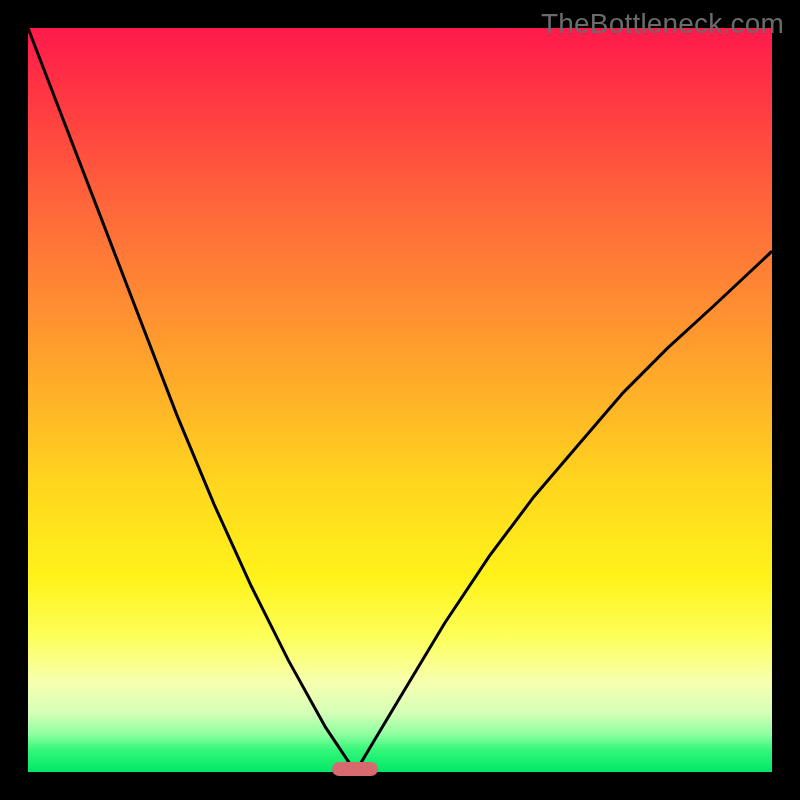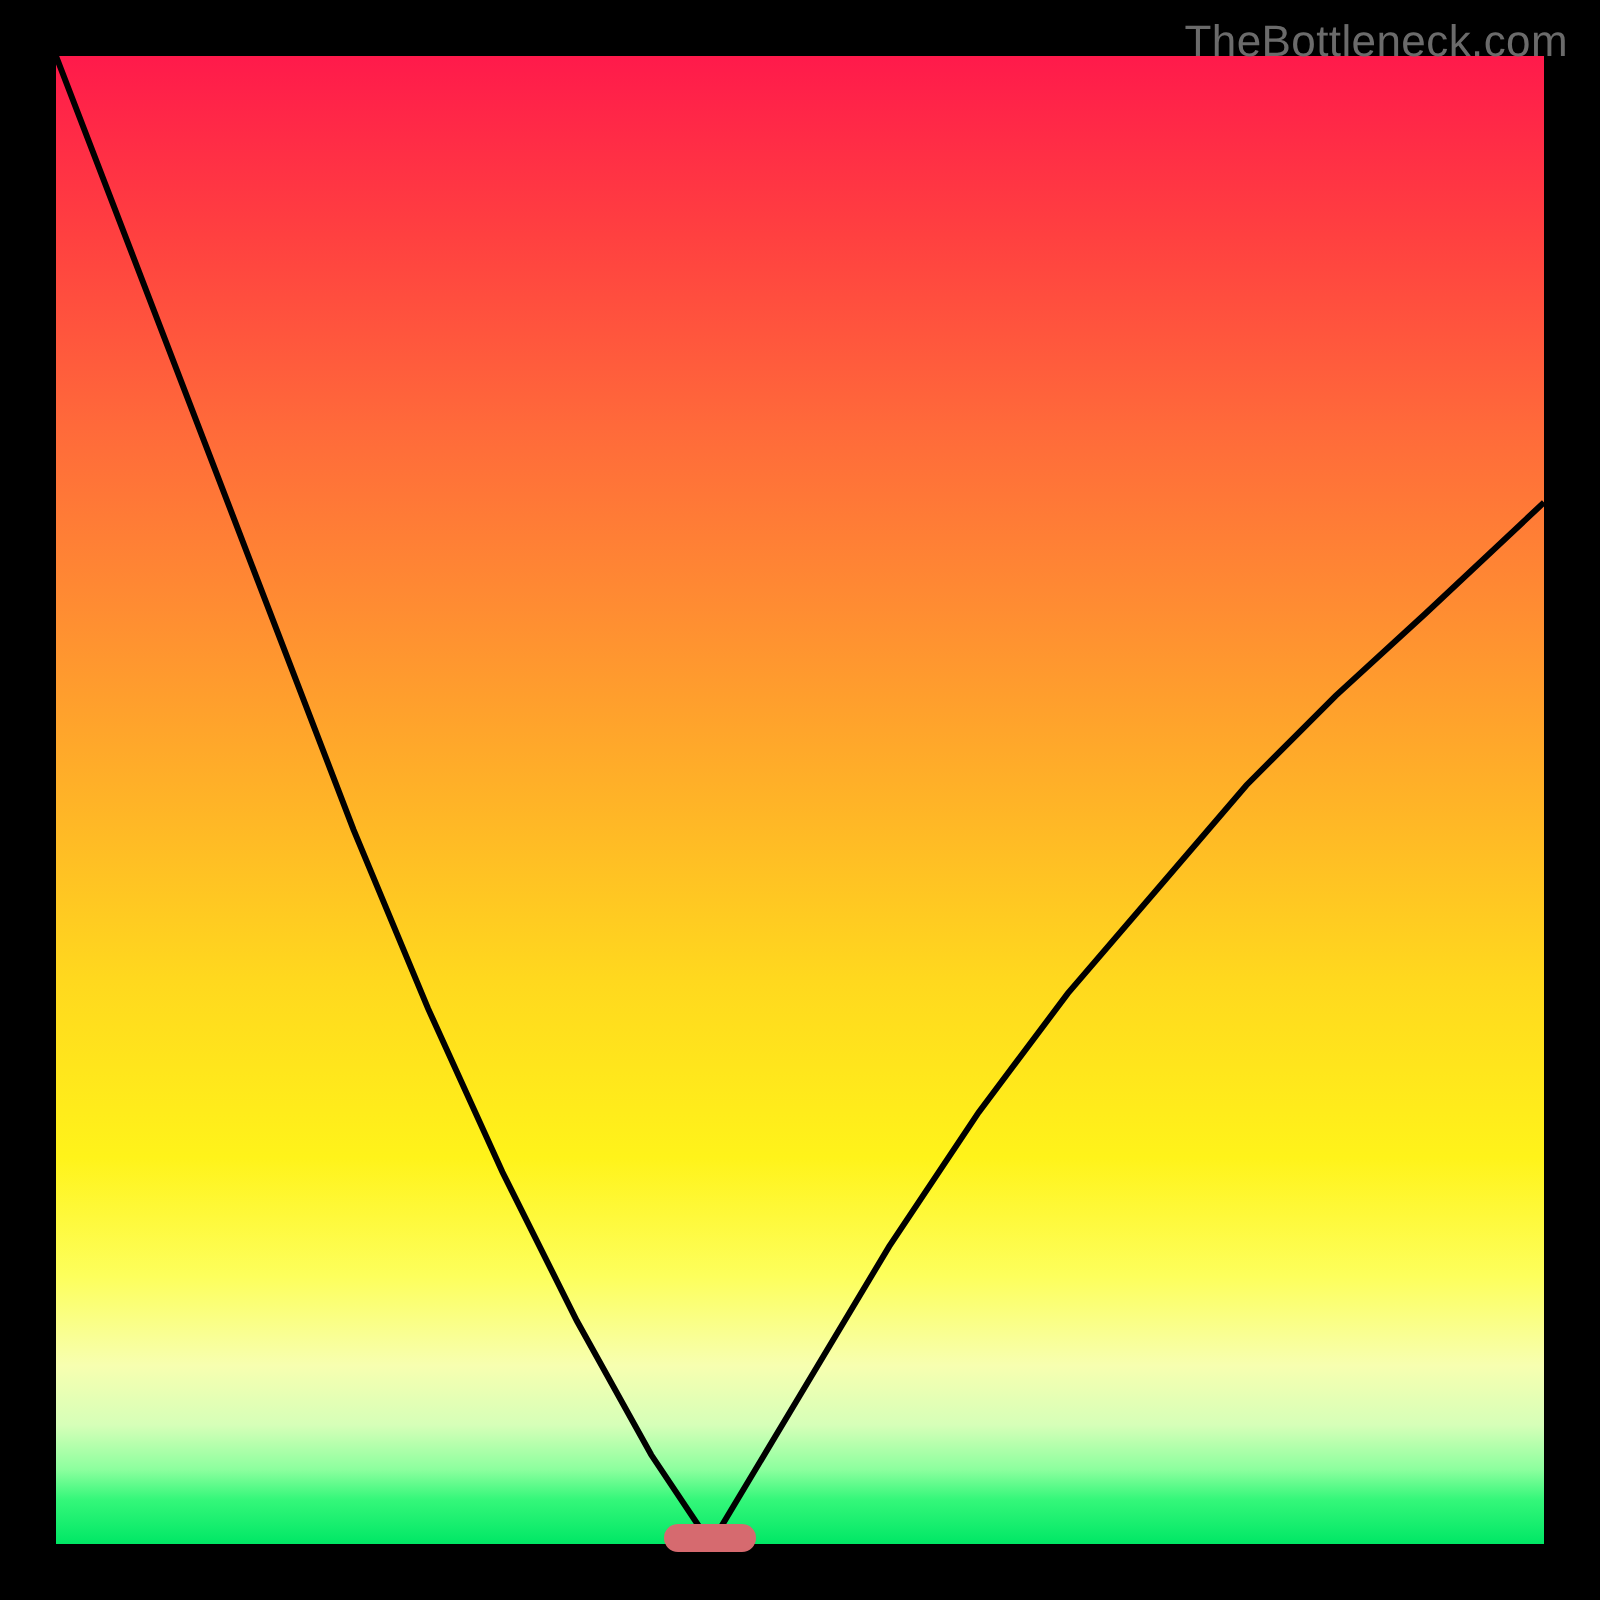--- a/index.html
+++ b/index.html
@@ -40,21 +40,21 @@
     background: #d66a6f;
     border-radius: 8px;
     bottom: -4px;
     left: 305px;
   }
   .watermark {
     position: absolute;
     top: 8px;
     right: 16px;
     color: #6b6b6b;
-    font-size: 22px;
+    font-size: 28px;
     font-weight: 500;
     letter-spacing: 0.2px;
   }
   svg.curve {
     position: absolute;
     left: 0;
     top: 0;
     width: 744px;
     height: 744px;
     overflow: visible;

